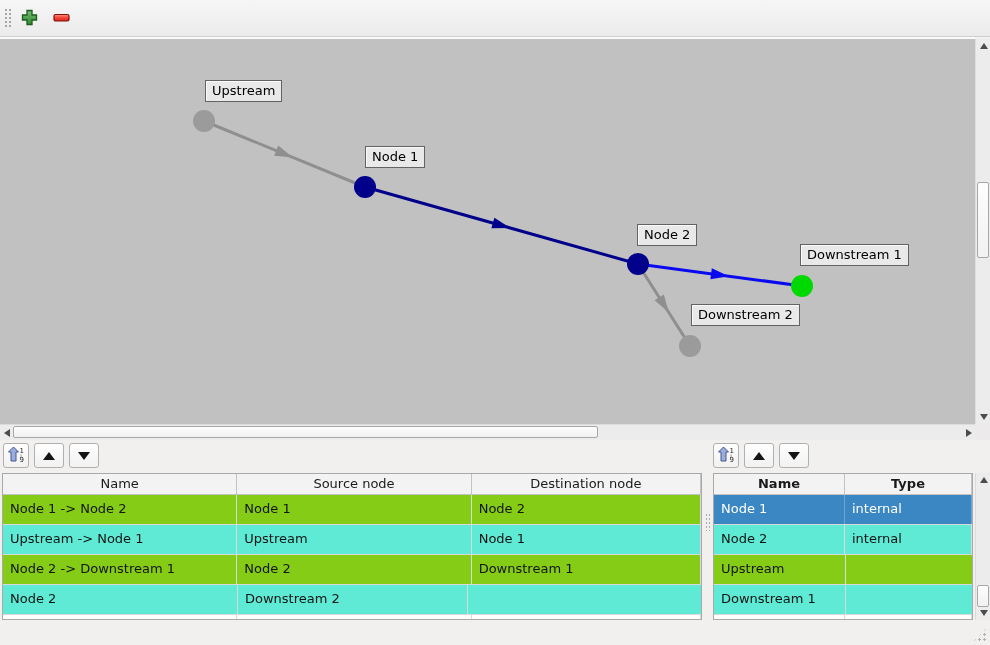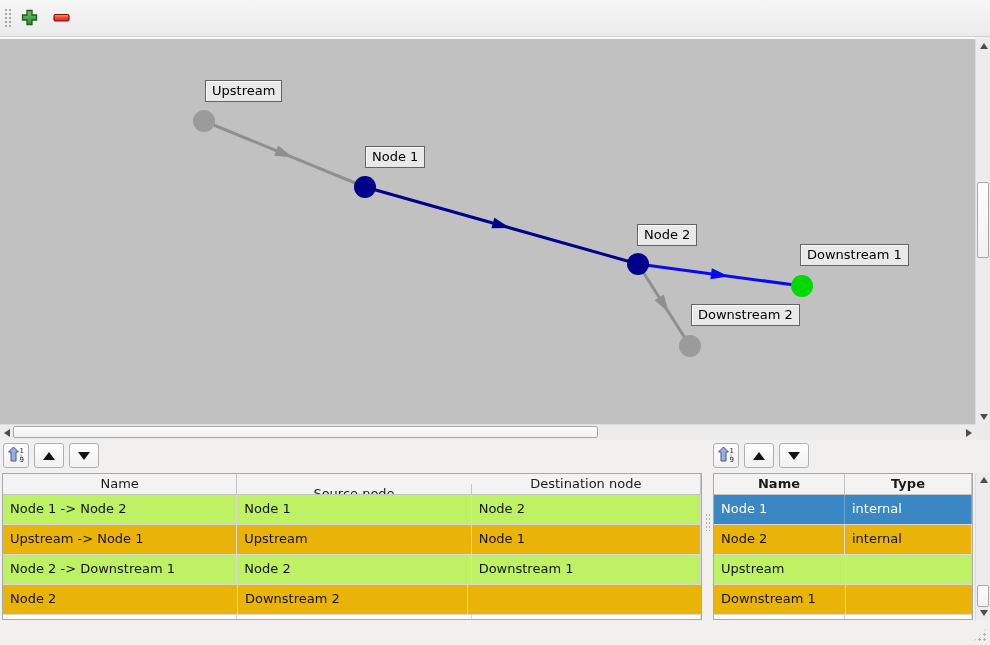--- a/index.html
+++ b/index.html
@@ -52,22 +52,22 @@
   .tri-down-lg { width:0; height:0; border-left:6px solid transparent; border-right:6px solid transparent; border-top:8px solid #141414; }
 
   
   .tbl { position:absolute; top:473px; height:147px; background:#fff;
     border:1px solid #a9a9a9; overflow:hidden; display:flex; flex-direction:column; }
   .t-hrow { display:flex; height:21px; flex:0 0 21px; background:#f3f3f3;
     border-bottom:1px solid #c3c3c3; }
   .t-hcell { border-right:1px solid #c3c3c3; text-align:center; font-size:13px;
     line-height:19px; color:#1a1a1a; overflow:hidden; white-space:nowrap; }
   .t-hrow.bold .t-hcell { font-weight:bold; }
-  .t-row { display:flex; height:30px; flex:0 0 30px; border-bottom:1px solid #d9d9d9; background:#bef264; }
-  .t-row.alt { background:#eab308; }
+  .t-row { display:flex; height:30px; flex:0 0 30px; border-bottom:1px solid #d9d9d9; background:#84cc16; }
+  .t-row.alt { background:#5eead4; }
   .t-row.sel { background:#3a87c4; }
   .t-row.sel .t-cell { color:#fff; border-right-color:#6ba6d4; }
   .t-cell { border-right:1px solid #d9d9d9; padding-left:7px; font-size:13px;
     line-height:28px; color:#141414; white-space:nowrap; overflow:hidden; }
   .t-fill { display:flex; flex:1 1 auto; background:#fff; }
   .t-fill .t-cell { height:100%; }
 
   .splitter { position:absolute; left:705px; top:513px; width:5px; height:18px;
     background-image:radial-gradient(#a9a9a9 35%, transparent 37%); background-size:3px 4px; }
 
@@ -189,21 +189,21 @@
   <button class="mini-btn" style="left:744px;width:30px;">
       <span class="tri-up-lg"></span>
     </button>
   <button class="mini-btn" style="left:779px;width:30px;">
       <span class="tri-down-lg"></span>
     </button>
 
   <div class="tbl" id="edges-table" style="left:2px;width:700px;">
       <div class="t-hrow">
         <div class="t-hcell" style="width: 235px;">Name</div>
-        <div class="t-hcell" style="width: 235px; margin-top: 10px;">Source node</div>
+        <div class="t-hcell" style="width: 235px;">Source node</div>
         <div class="t-hcell" style="width: 230px;">Destination node</div>
       </div>
       <div class="t-row">
         <div class="t-cell" style="width: 235px;">Node 1 -&gt; Node 2</div>
         <div class="t-cell" style="width: 235px;">Node 1</div>
         <div class="t-cell" style="width: 230px;">Node 2</div>
       </div>
       <div class="t-row alt">
         <div class="t-cell" style="width: 235px;">Upstream -&gt; Node 1</div>
         <div class="t-cell" style="width: 235px;">Upstream</div>

